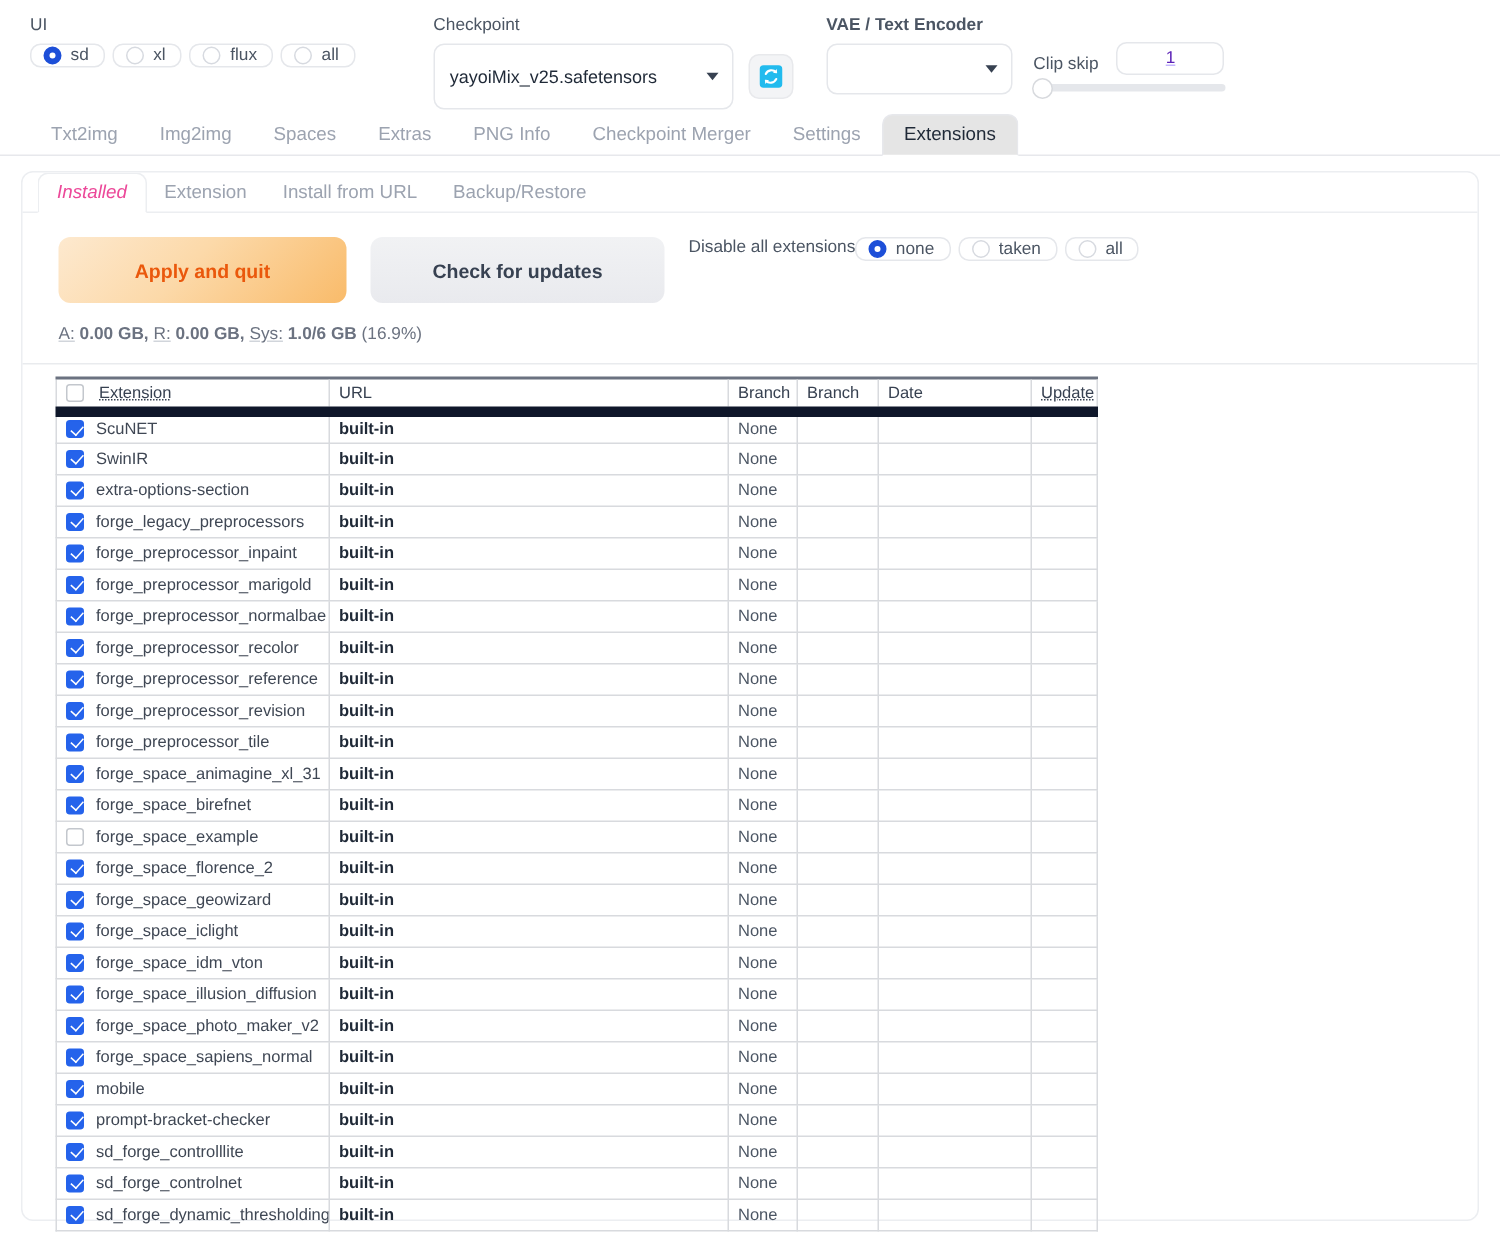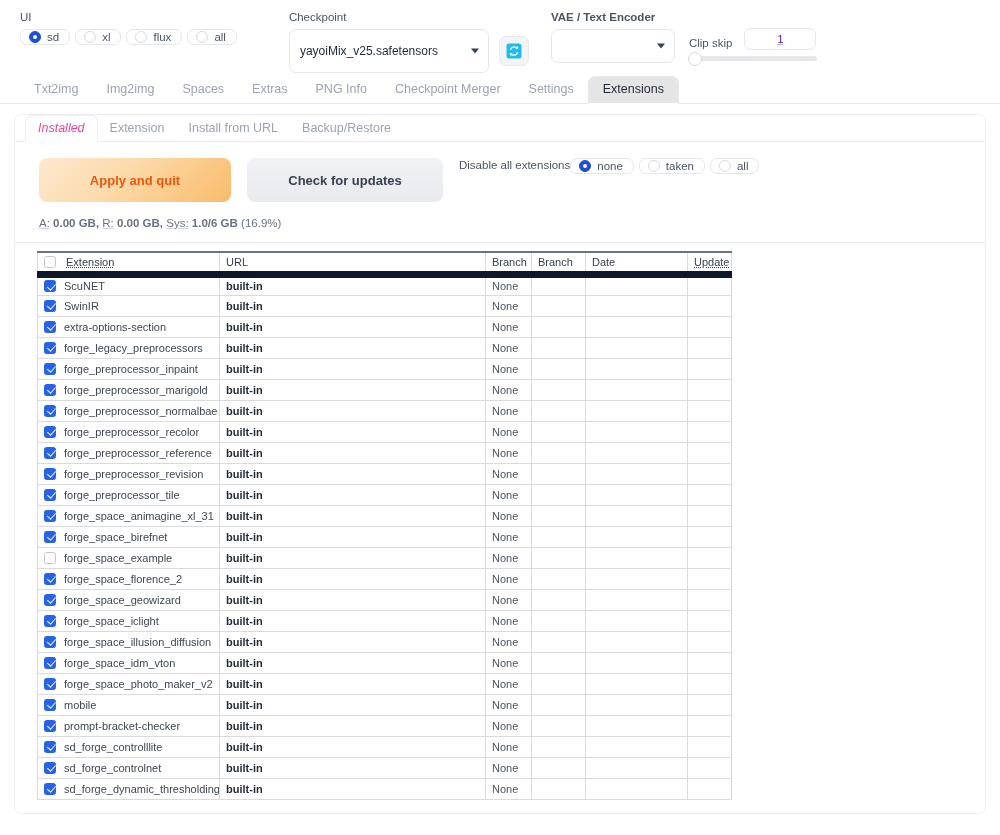--- a/index.html
+++ b/index.html
@@ -672,47 +672,60 @@
             <td class="url-cell">built-in</td>
             <td class="branch-cell">None</td>
             <td></td>
             <td></td>
             <td></td>
           </tr>
           <tr>
             <td>
               <div class="cell-ext">
                 <span class="cb checked"></span>
+                <span>forge_space_idm_vton</span>
+              </div>
+            </td>
+            <td class="url-cell">built-in</td>
+            <td class="branch-cell">None</td>
+            <td></td>
+            <td></td>
+            <td></td>
+          </tr>
+          <tr>
+            <td>
+              <div class="cell-ext">
+                <span class="cb checked"></span>
                 <span>forge_space_illusion_diffusion</span>
               </div>
             </td>
             <td class="url-cell">built-in</td>
             <td class="branch-cell">None</td>
             <td></td>
             <td></td>
             <td></td>
           </tr>
           <tr>
             <td>
               <div class="cell-ext">
                 <span class="cb checked"></span>
-                <span>forge_space_idm_vton</span>
-              </div>
-            </td>
-            <td class="url-cell">built-in</td>
-            <td class="branch-cell">None</td>
-            <td></td>
-            <td></td>
-            <td></td>
-          </tr>
-          <tr>
-            <td>
-              <div class="cell-ext">
-                <span class="cb checked"></span>
                 <span>forge_space_photo_maker_v2</span>
+              </div>
+            </td>
+            <td class="url-cell">built-in</td>
+            <td class="branch-cell">None</td>
+            <td></td>
+            <td></td>
+            <td></td>
+          </tr>
+          <tr>
+            <td>
+              <div class="cell-ext">
+                <span class="cb checked"></span>
+                <span>forge_space_sapiens_normal</span>
               </div>
             </td>
             <td class="url-cell">built-in</td>
             <td class="branch-cell">None</td>
             <td></td>
             <td></td>
             <td></td>
           </tr>
           <tr>
             <td>

